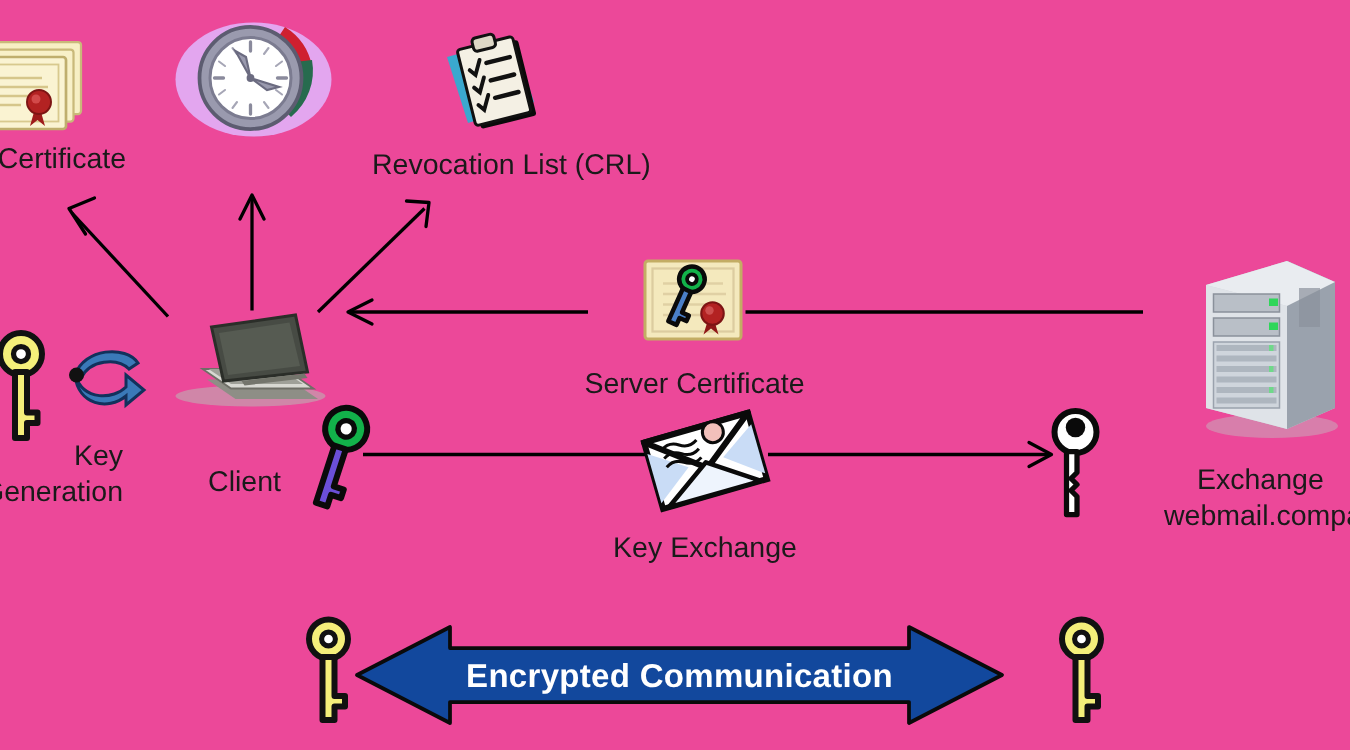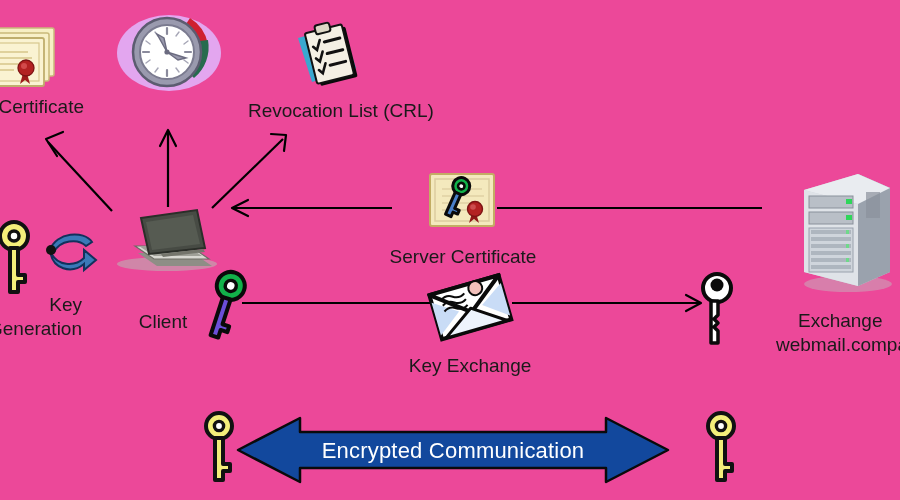--- a/index.html
+++ b/index.html
@@ -5,21 +5,21 @@
 <style>
   html,body{margin:0;padding:0;background:#ffffff;}
   body{width:900px;height:500px;overflow:hidden;font-family:"Liberation Sans",sans-serif;}
   #stage{position:relative;width:900px;height:500px;background:#ec4899;}
   .lbl{position:absolute;color:#1a1a1a;font-size:19px;line-height:22px;white-space:nowrap;}
   .lbl.ctr{text-align:center;}
   .node{position:absolute;}
   svg{display:block;overflow:visible;}
   .arrowline{stroke:#000;stroke-width:2.2;fill:none;}
   .arrowhead{fill:none;stroke:#000;stroke-width:2.2;stroke-linecap:round;stroke-linejoin:round;}
-  .bigbar-text{position:absolute;color:#ffffff;font-size:22px;font-weight:normal;letter-spacing:.2px;white-space:nowrap;}
+  .bigbar-text{position:absolute;color:#ffffff;font-size:22px;font-weight:bold;letter-spacing:.2px;white-space:nowrap;}
 </style>
 </head>
 <body>
 
 <div id="stage">
 
   <svg style="position:absolute;left:0;top:0;width:900px;height:500px;">
 
     <g>
       <line class="arrowline" x1="112" y1="211" x2="48" y2="142"></line>

